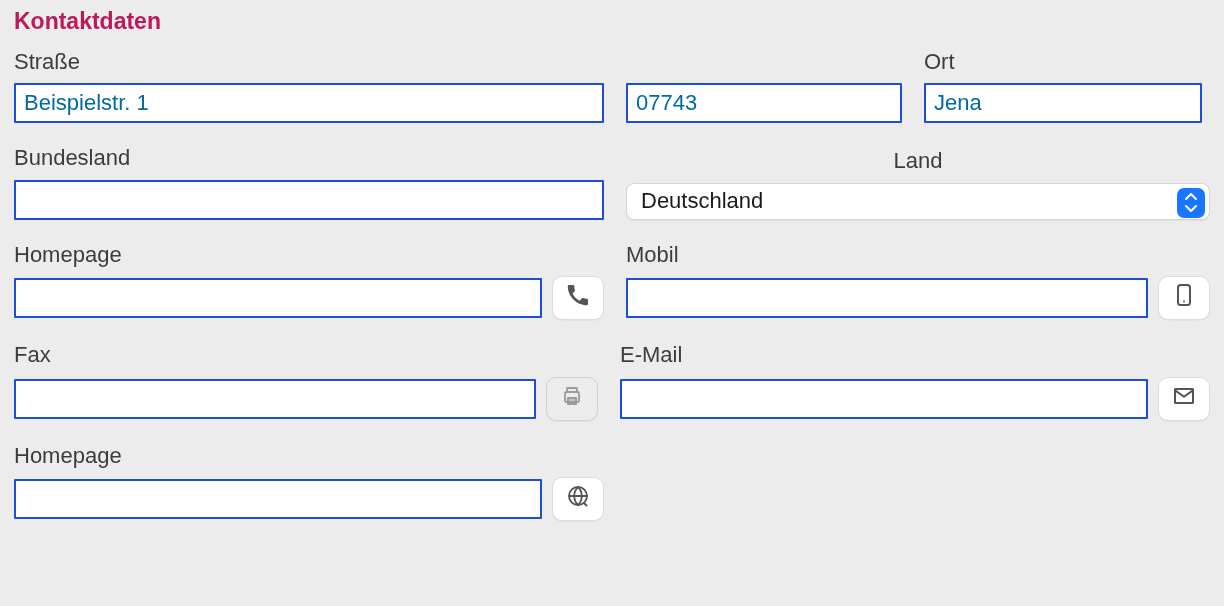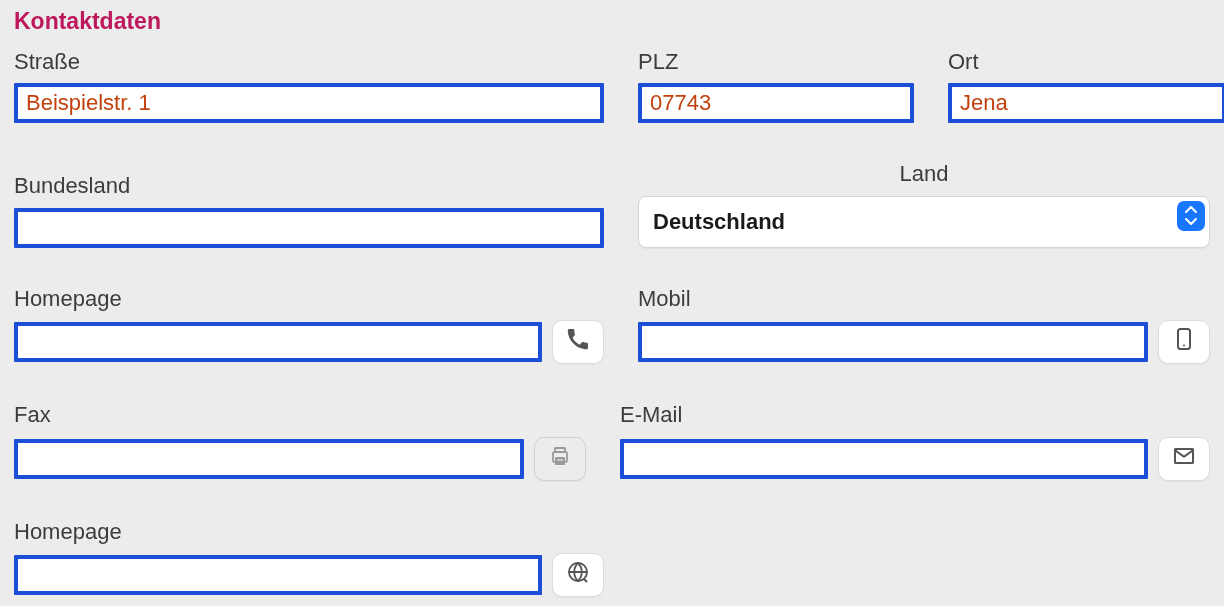--- a/index.html
+++ b/index.html
@@ -17,23 +17,23 @@
     padding: 8px 14px 20px 14px;
   }
   .section-title {
     font-size: 23px;
     font-weight: 700;
     color: #be185d;
     margin: 0 0 14px 0;
   }
   .row {
     display: flex;
-    gap: 34px;
+    gap: 22px;
     align-items: flex-end;
-    margin-bottom: 38px;
+    margin-bottom: 22px;
   }
   .field {
     display: flex;
     flex-direction: column;
   }
   .field-label {
     font-size: 22px;
     color: #3c3c3c;
     margin-bottom: 8px;
     line-height: 1.2;
@@ -42,24 +42,24 @@
   .w-plz        { flex: 0 0 276px; }
   .w-ort        { flex: 0 0 278px; }
   .w-bundesland { flex: 0 0 590px; }
   .w-land       { flex: 1; align-items: center; }
   .w-half       { flex: 0 0 590px; }
   .w-half2      { flex: 1; }
 
   input[type=text].txt {
     height: 40px;
     background: #ffffff;
-    border: 4px solid #1d4ed8;
+    border: 2px solid #1d4ed8;
     border-radius: 1px;
     font-size: 22px;
-    color: #c2410c;
+    color: #0369a1;
     padding: 4px 8px;
     outline: none;
     width: 100%;
   }
 
   .with-btn {
     display: flex;
     align-items: center;
     gap: 10px;
   }
@@ -83,22 +83,21 @@
     border-color: #d0d0d0;
     color: #9a9a9a;
     cursor: default;
   }
   .action-btn svg { width: 24px; height: 24px; }
 
   
   .select-wrap {
     position: relative;
     width: 100%;
-    height: 52px;
-    font-weight: bold;
+    height: 37px;
   }
   .select-display {
     width: 100%;
     height: 100%;
     background: #ffffff;
     border: 1px solid #d4d4d4;
     border-radius: 8px;
     box-shadow: 0 1px 1px rgba(0,0,0,0.05);
     padding: 4px 44px 4px 14px;
     font-size: 22px;
@@ -128,21 +127,20 @@
 
 <div class="panel">
   <div class="section-title">Kontaktdaten</div>
 
   <div class="row">
     <div class="field w-street">
       <div class="field-label">Straße</div>
       <input type="text" class="txt" value="Beispielstr. 1" style="">
     </div>
     <div class="field w-plz">
-      <div class="field-label">PLZ</div>
       <input type="text" class="txt" value="07743" style="">
     </div>
     <div class="field w-ort">
       <div class="field-label">Ort</div>
       <input type="text" class="txt" value="Jena" style="">
     </div>
   </div>
 
   <div class="row">
     <div class="field w-bundesland">

